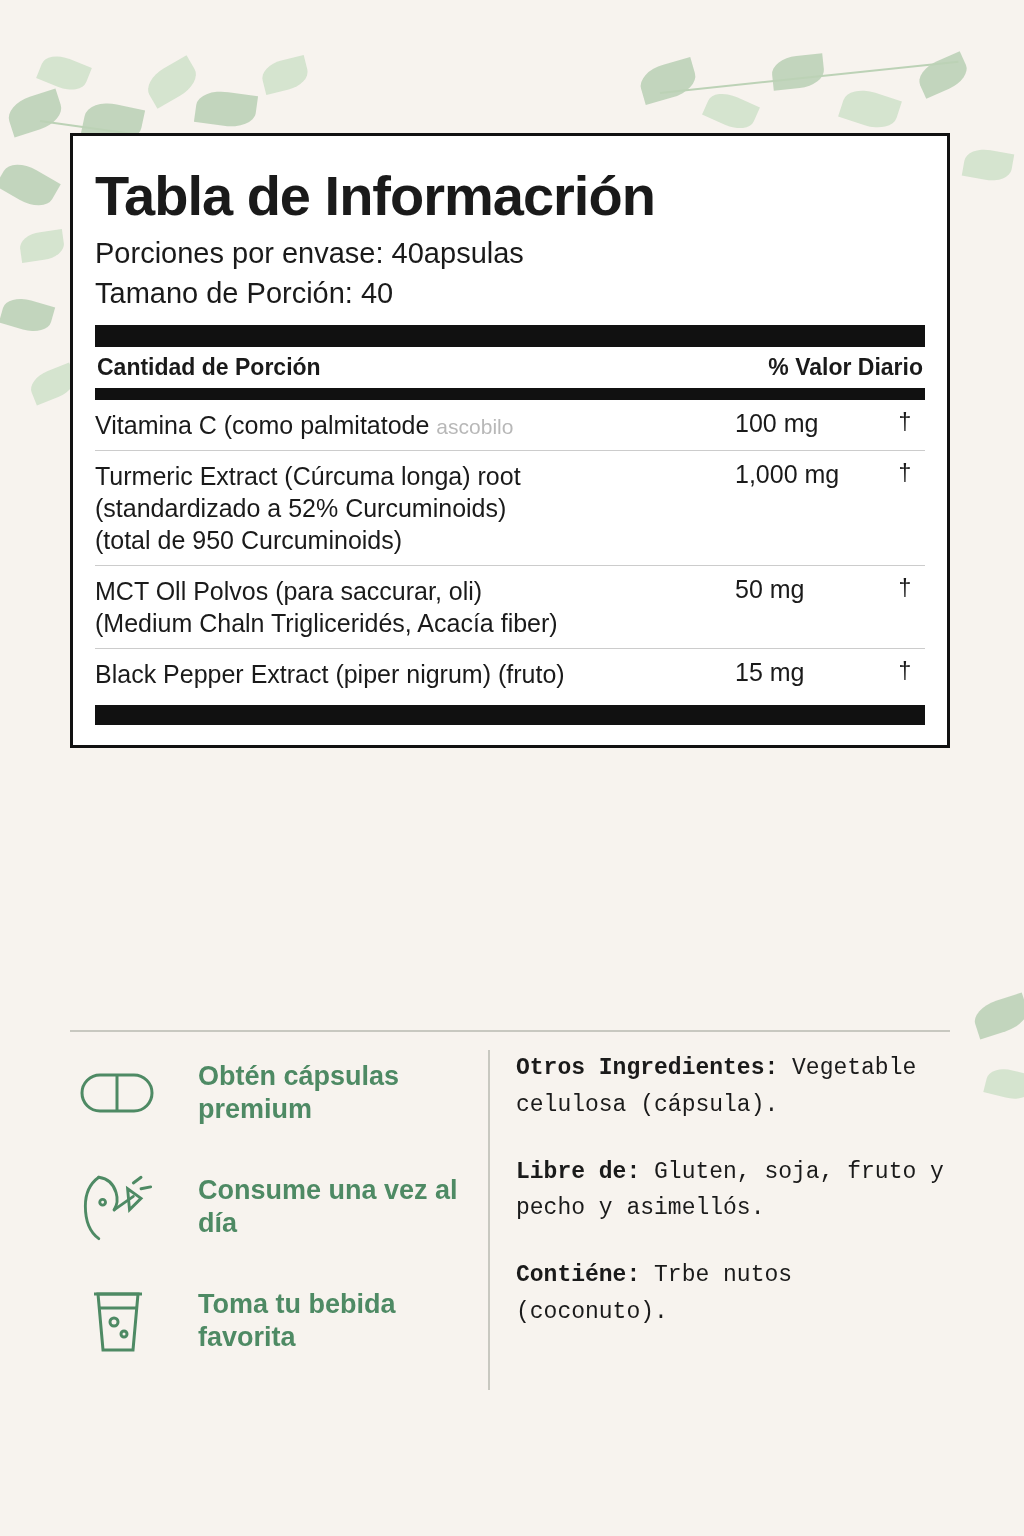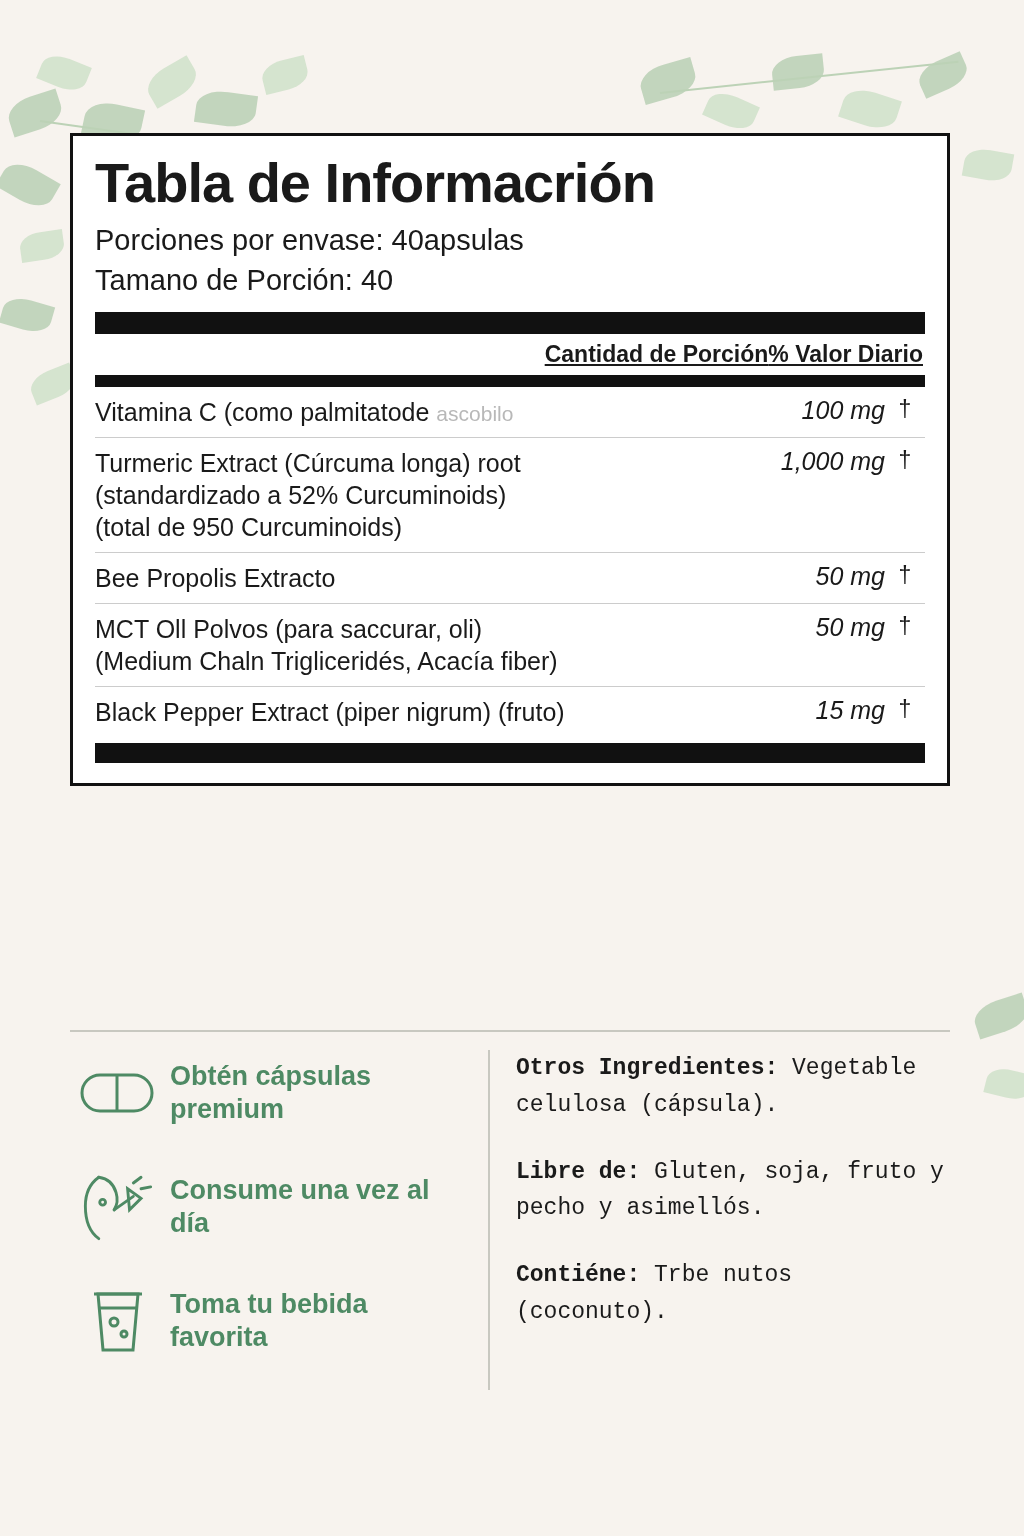--- a/index.html
+++ b/index.html
@@ -38,21 +38,21 @@
 
   
   .panel {
     position: absolute;
     left: 70px;
     top: 133px;
     width: 880px;
     box-sizing: border-box;
     background: #ffffff;
     border: 3px solid #111;
-    padding: 13px 22px 20px 22px;
+    padding: 26px 22px 20px 22px;
   }
 
   .title {
     font-size: 56px;
     font-weight: bold;
     letter-spacing: -1px;
     line-height: 1.08;
     margin: 4px 0 8px 0;
   }
 
@@ -72,47 +72,44 @@
     margin: 0;
   }
   .bar-bottom {
     background: #111;
     height: 20px;
     margin-top: 6px;
   }
 
   .head-row {
     display: flex;
-    justify-content: flex-end;
+    justify-content: space-between;
     align-items: baseline;
     font-size: 23px;
     font-weight: bold;
     padding: 7px 2px 7px 2px;
-    text-decoration: underline;
   }
 
   table.nutrients {
     width: 100%;
     border-collapse: collapse;
     font-size: 25px;
   }
   table.nutrients td {
     border-bottom: 1px solid #ccc;
     padding: 9px 0 9px 0;
     vertical-align: top;
     margin-left: 16px;
   }
   table.nutrients tr:last-child td { border-bottom: none; }
   td.name { padding-left: 2px; line-height: 1.28; }
   td.amount {
-    text-align: right;
     white-space: nowrap;
     padding-right: 16px;
     width: 150px;
-    font-style: italic;
   }
   td.dv {
     text-align: center;
     width: 40px;
     font-size: 23px;
   }
   .sub { display: block; }
   .faded {
     color: #b8b8b8;
     font-size: 21px;
@@ -144,21 +141,21 @@
   .col-right {
     flex: 1;
     padding-left: 26px;
     box-sizing: border-box;
     font-size: 23px;
     line-height: 1.6;
   }
   .benefit {
     display: flex;
     align-items: center;
-    gap: 4px;
+    gap: 32px;
     margin-bottom: 26px;
     min-height: 86px;
   }
   .benefit .ico {
     width: 96px;
     flex: 0 0 96px;
     display: flex;
     align-items: center;
     justify-content: center;
   }
@@ -223,25 +220,20 @@
       <tr>
         <td class="name">
           <span>Turmeric Extract (Cúrcuma longa) root</span>
           <span class="sub">(standardizado a 52% Curcuminoids)</span>
           <span class="sub">(total de 950 Curcuminoids)</span>
         </td>
         <td class="amount">1,000 mg</td>
         <td class="dv">†</td>
       </tr>
       <tr>
-        <td class="name">Bee Propolis Extracto</td>
-        <td class="amount">50 mg</td>
-        <td class="dv">†</td>
-      </tr>
-      <tr>
         <td class="name">
           <span>MCT Oll Polvos (para saccurar, oli)</span>
           <span class="sub">(Medium Chaln Trigliceridés, Acacía fiber)</span>
         </td>
         <td class="amount">50 mg</td>
         <td class="dv">†</td>
       </tr>
       <tr>
         <td class="name">Black Pepper Extract (piper nigrum) (fruto)</td>
         <td class="amount">15 mg</td>

